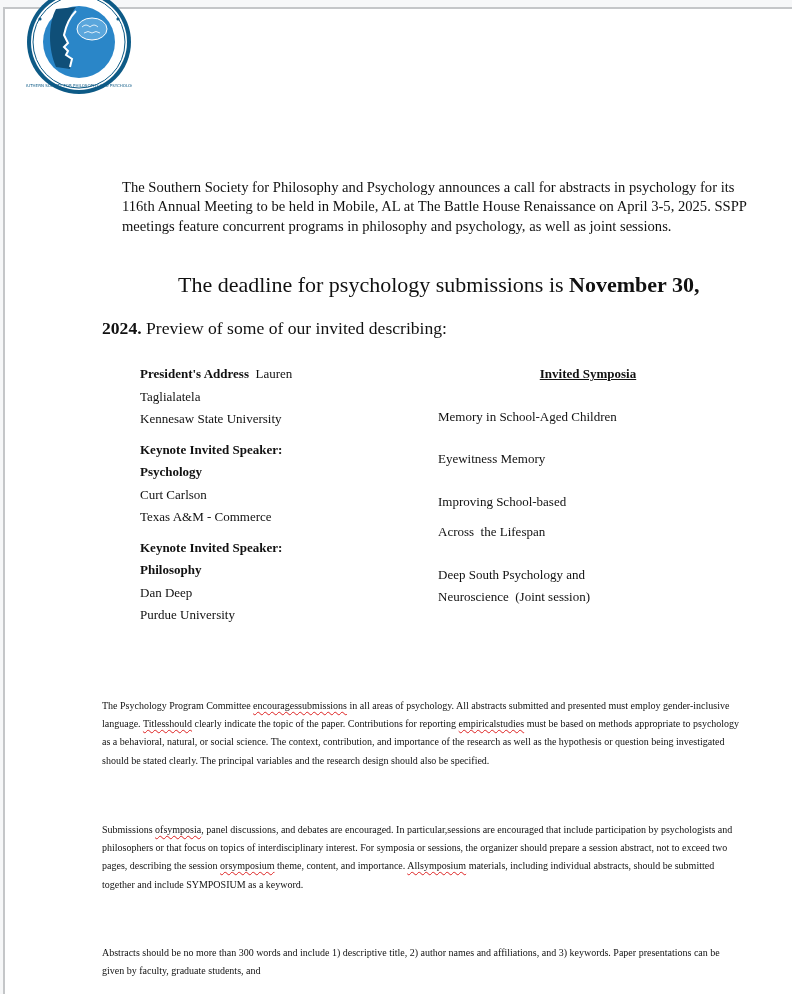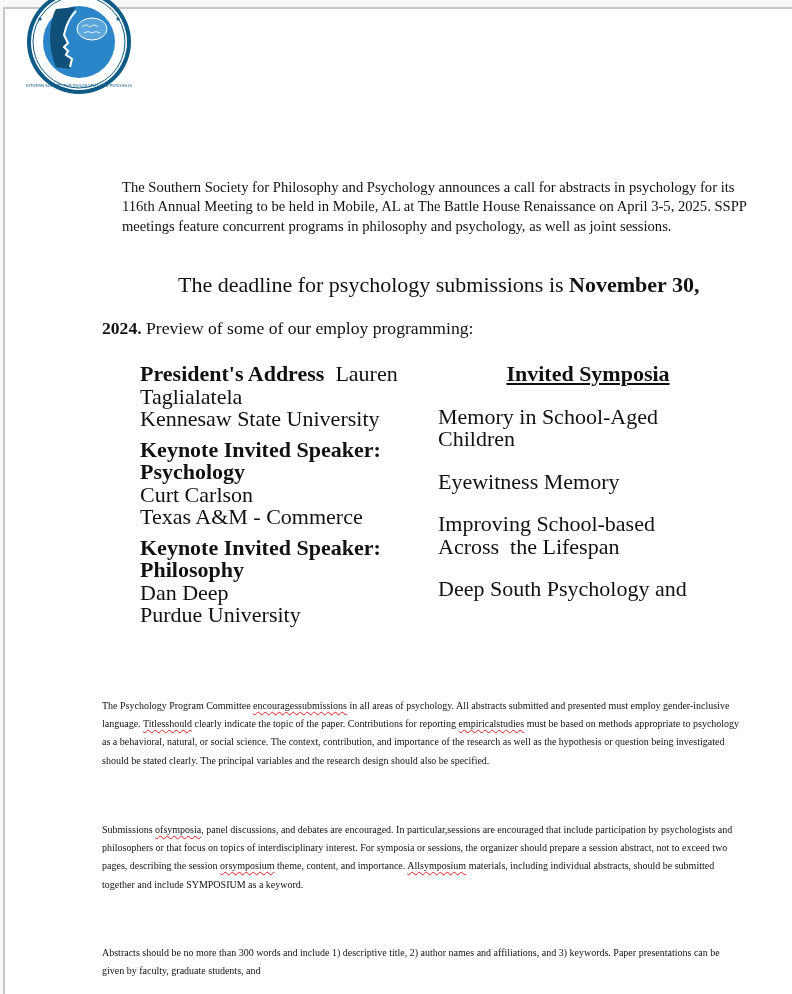--- a/index.html
+++ b/index.html
@@ -16,28 +16,28 @@
       border-top: 2px solid #c4c6c8;
     }
     .logo { position: absolute; left: 21px; top: -20px; width: 106px; height: 106px; }
     .abs { position: absolute; }
     .intro {
       left: 97px; top: 169px; width: 640px;
       font-size: 14.6px; line-height: 19.3px; margin-left: 20px;
     }
     .deadline1 { left: 165px; top: 263px; font-size: 22px; white-space: nowrap; margin-left: 8px; }
     .deadline2 { left: 97px; top: 309px; font-size: 17.6px; white-space: nowrap; }
-    .col { font-size: 22px; line-height: 22.5px; }
+    .col { font-size: 13px; line-height: 22.5px; }
     .left-col { left: 135px; top: 354px; width: 280px; }
     .right-col { left: 433px; top: 354px; width: 300px; }
     .blk { margin-bottom: 8px; }
     .b { font-weight: bold; }
     .u { text-decoration: underline; text-align: center; }
     .sym { margin-bottom: 20px; }
-    .sym.tight { margin-bottom: 0; }
+    .sym.tight { margin-bottom: 8px; }
     .para {
       left: 97px; width: 640px; font-size: 10px; line-height: 18.2px;
     }
     .p1 { top: 688px; }
     .p2 { top: 812px; }
     .p3 { top: 935px; }
     .sq {
       text-decoration: underline wavy #d22;
       text-decoration-thickness: 1px;
       text-underline-offset: 2px;
@@ -61,21 +61,21 @@
     <circle cx="92" cy="30" r="1.6" fill="#0d5a86"></circle>
     <text x="53" y="98" font-size="4" text-anchor="middle" fill="#0d5a86" font-family="DejaVu Sans, sans-serif">SOUTHERN SOCIETY FOR PHILOSOPHY AND PSYCHOLOGY</text>
   </svg>
 
   <div class="abs intro">The Southern Society for Philosophy and Psychology announces a call for abstracts in psychology for its 116th Annual Meeting to be held in Mobile, AL at The Battle House Renaissance on April 3-5, 2025. SSPP meetings feature concurrent programs in philosophy and psychology, as well as joint sessions.</div>
 
   <div class="abs deadline1">
     <span>The deadline for psychology submissions is </span><span class="b">November 30,</span>
   </div>
   <div class="abs deadline2">
-    <span class="b">2024.</span><span> Preview of some of our employ programming:</span>
+    <span class="b">2024.</span><span> Preview of some of our invited describing:</span>
   </div>
 
   <div class="abs col left-col">
     <div class="blk">
       <div style="white-space:pre"><span class="b">President's Address</span><span>  Lauren</span></div>
       <div>Taglialatela</div>
       <div>Kennesaw State University</div>
     </div>
     <div class="blk">
       <div class="b">Keynote Invited Speaker:</div>
@@ -91,20 +91,21 @@
     </div>
   </div>
 
   <div class="abs col right-col">
     <div class="b u sym">Invited Symposia</div>
     <div class="sym">Memory in School-Aged Children</div>
     <div class="sym">Eyewitness Memory</div>
     <div class="sym tight">Improving School-based</div>
     <div class="sym" style="white-space:pre">Across  the Lifespan</div>
     <div>Deep South Psychology and</div>
+    <div style="white-space:pre">Neuroscience  (Joint session)</div>
   </div>
 
   <div class="abs para p1"><span>The Psychology Program Committee </span><span class="sq">encouragessubmissions</span><span> in all areas of psychology. All abstracts submitted and presented must employ gender-inclusive language. </span><span class="sq">Titlesshould</span><span> clearly indicate the topic of the  paper. Contributions for reporting </span><span class="sq">empiricalstudies</span><span> must be based on methods appropriate to psychology as a  behavioral, natural, or social science. The context, contribution, and importance of the research as well as the  hypothesis or question being investigated should be stated clearly. The principal variables and the research  design should also be specified.</span></div>
 
   <div class="abs para p2"><span>Submissions </span><span class="sq">ofsymposia</span><span>, panel discussions, and debates are encouraged. In particular,sessions are encouraged that include participation by psychologists and philosophers or that focus on topics of interdisciplinary interest. For symposia or sessions, the organizer should prepare a session abstract, not to  exceed two pages, describing the session </span><span class="sq">orsymposium</span><span> theme, content, and importance. </span><span class="sq">Allsymposium</span><span>  materials, including individual abstracts, should be submitted together and include SYMPOSIUM as a keyword.</span></div>
 
   <div class="abs para p3">Abstracts should be no more than 300 words and include 1) descriptive title, 2) author names and affiliations,  and 3) keywords. Paper presentations can be given by faculty, graduate students, and</div>
 
 </div>
 

